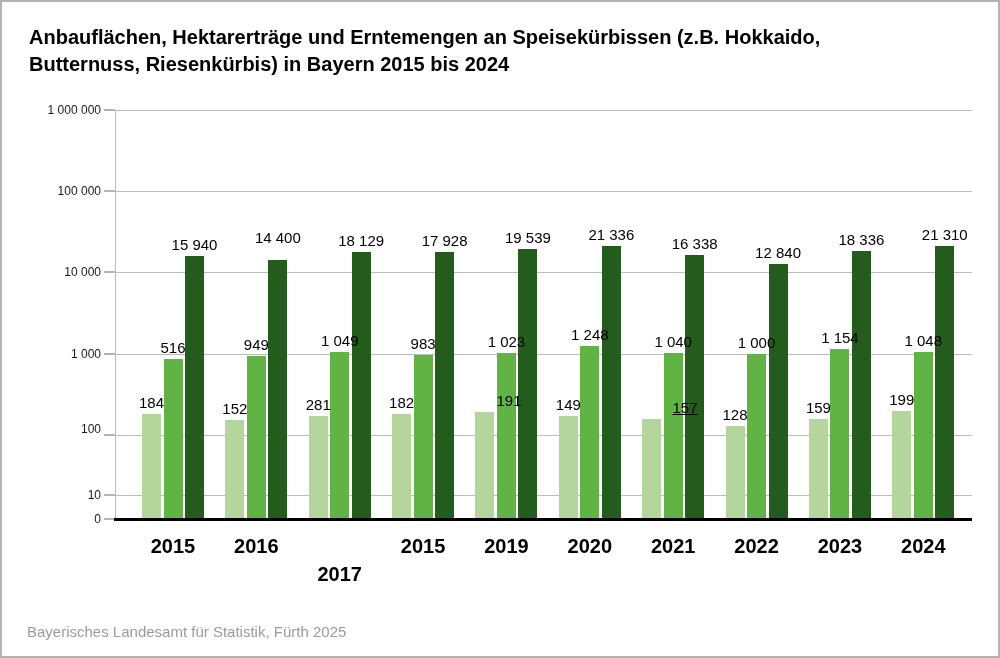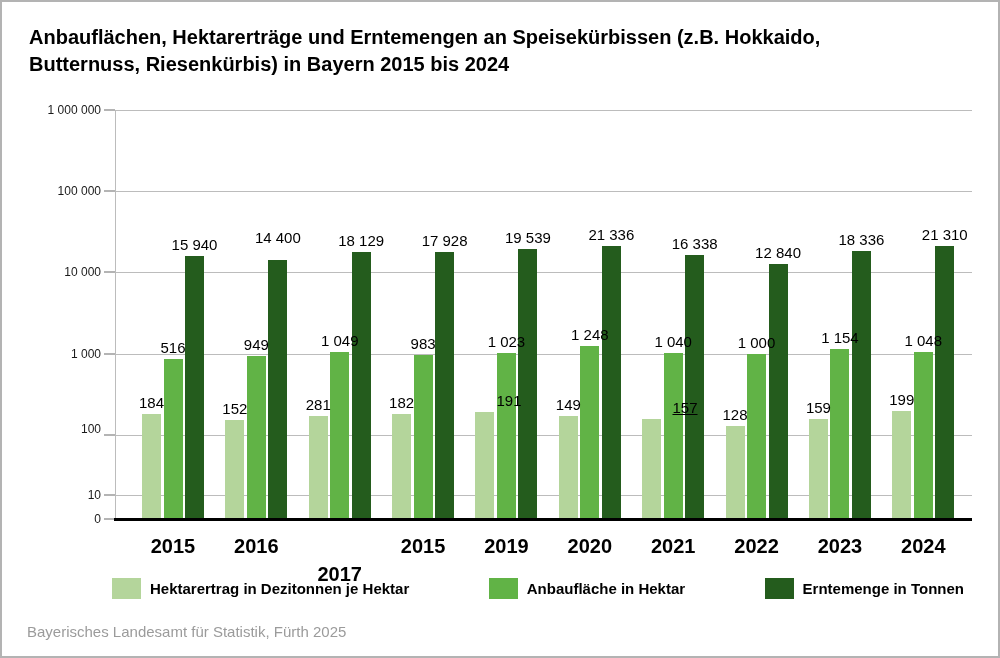--- a/index.html
+++ b/index.html
@@ -119,28 +119,14 @@
       <div class="year-label" style="left: 797.928px; top: 534px;">2023</div>
       <div class="bar" style="left: 890.294px; width: 19px; top: 408.903px; height: 108.097px; background: rgb(180, 213, 155);"></div>
       <div class="bar-label" style="left: 862.794px; top: 388.903px;">199</div>
       <div class="bar" style="left: 911.794px; width: 19px; top: 349.577px; height: 167.423px; background: rgb(97, 179, 70);"></div>
       <div class="bar-label" style="left: 884.294px; top: 329.577px;">1 048</div>
       <div class="bar" style="left: 933.294px; width: 19px; top: 243.886px; height: 273.114px; background: rgb(36, 92, 29);"></div>
       <div class="bar-label" style="left: 905.794px; top: 223.886px;">21 310</div>
       <div class="year-label" style="left: 881.294px; top: 534px;">2024</div>
       <div class="baseline" style="left: 112px; width: 858px; top: 515.5px;"></div>
     </div>
-  <div class="legend" id="legend">
-      <div class="legend-item">
-        <div class="legend-swatch" style="background: rgb(180, 213, 155);"></div>
-        <div class="legend-label">Hektarertrag in Dezitonnen je Hektar</div>
-      </div>
-      <div class="legend-item">
-        <div class="legend-swatch" style="background: rgb(97, 179, 70);"></div>
-        <div class="legend-label">Anbaufläche in Hektar</div>
-      </div>
-      <div class="legend-item">
-        <div class="legend-swatch" style="background: rgb(36, 92, 29);"></div>
-        <div class="legend-label">Erntemenge in Tonnen</div>
-      </div>
-    </div>
   <div class="footer">Bayerisches Landesamt für Statistik, Fürth 2025</div>
 </div>
 
 </body></html>

